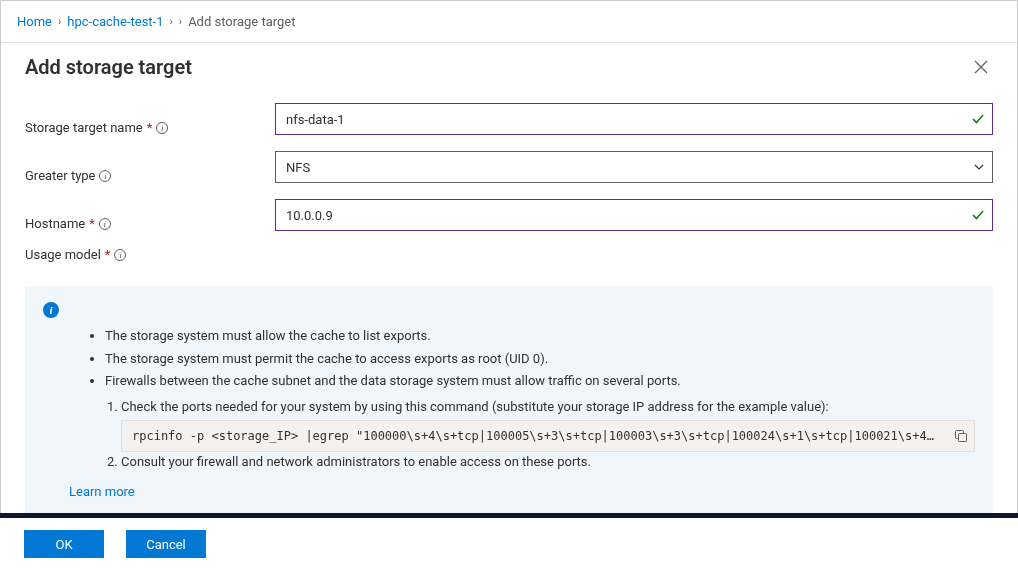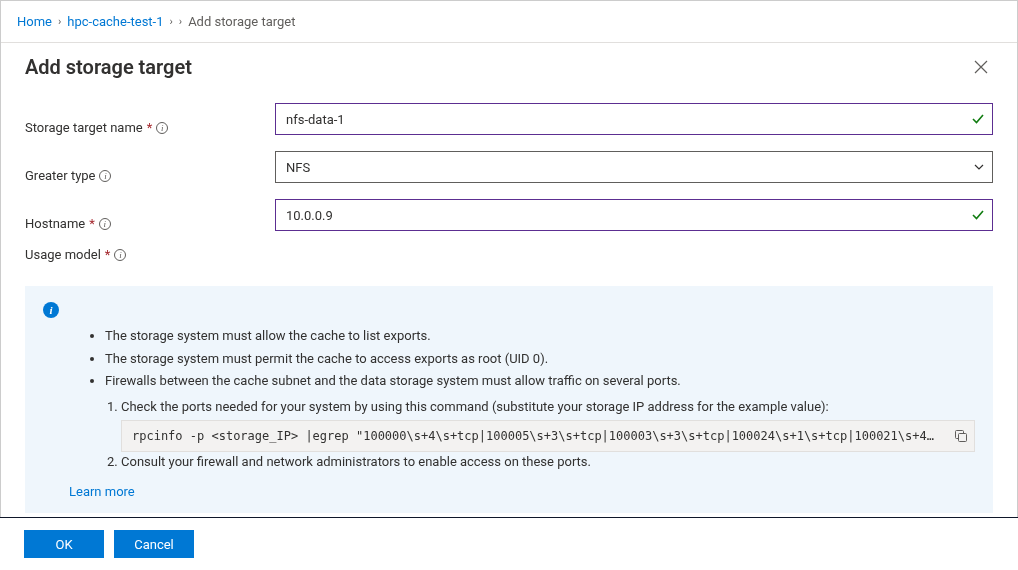--- a/index.html
+++ b/index.html
@@ -170,24 +170,24 @@
     }
     .copy-btn svg { width: 14px; height: 14px; display: block; }
     .learn-more {
       color: #0078d4;
       text-decoration: none;
       font-size: 13px;
       display: inline-block;
       margin-top: 8px;
     }
     .footer {
-      border-top: 1px solid #0f172a;
+      border-top: 5px solid #0f172a;
       padding: 12px 24px;
       display: flex;
-      gap: 10px;
+      gap: 22px;
       position: absolute;
       bottom: 0; left: 0; right: 0;
       background: #fff;
     }
     .btn {
       min-width: 80px;
       height: 28px;
       padding: 0 18px;
       border: none;
       font-size: 13px;

